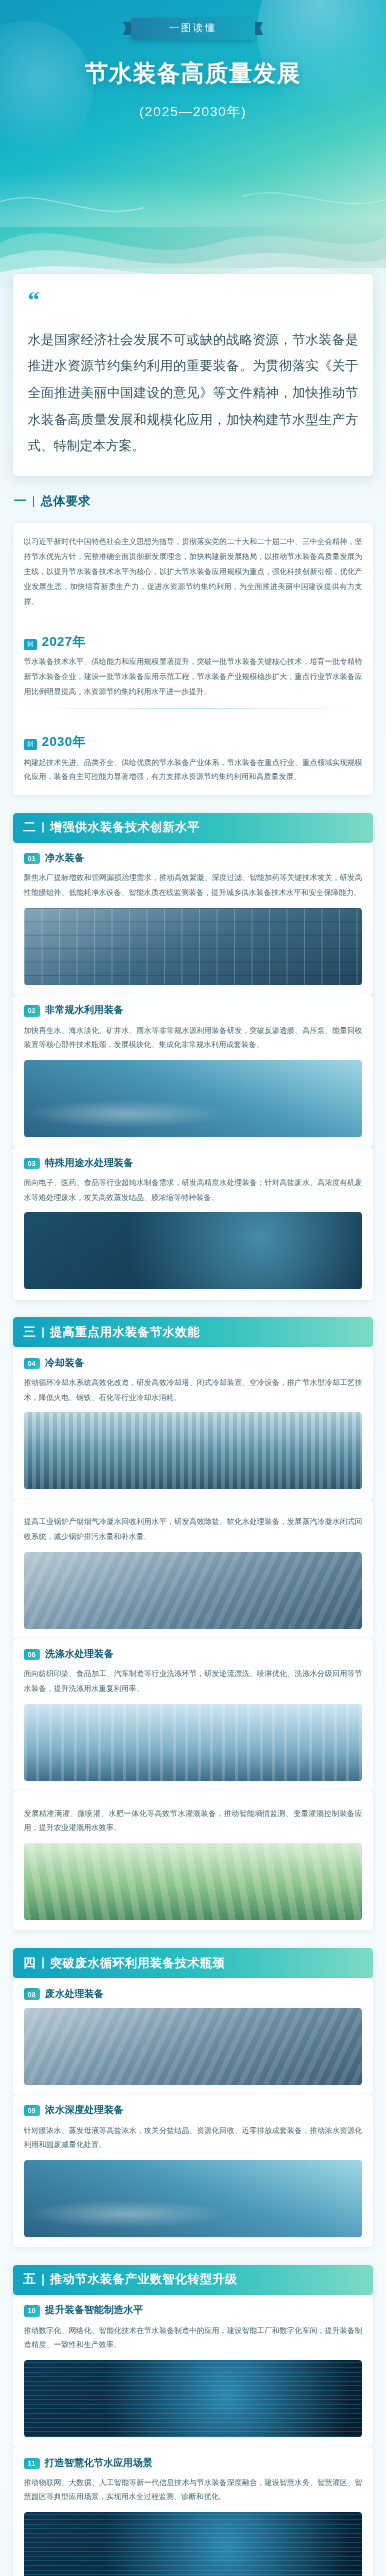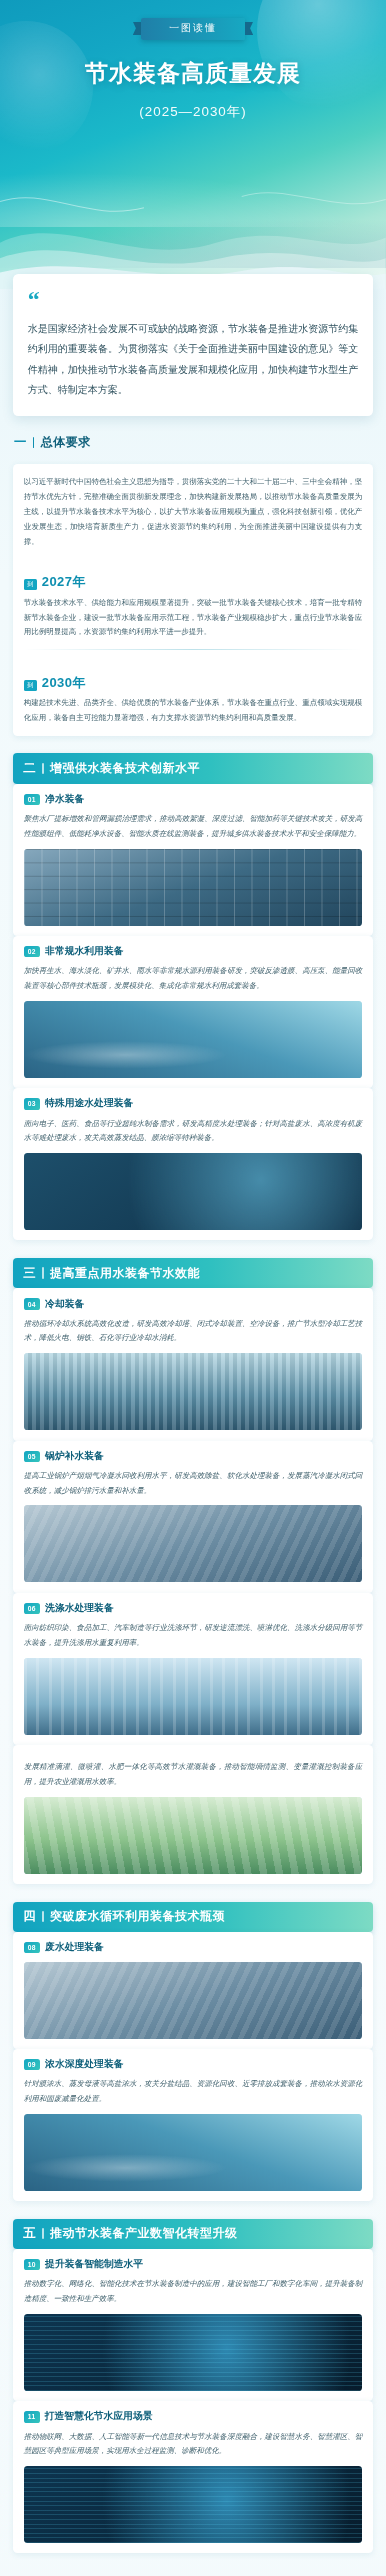--- a/index.html
+++ b/index.html
@@ -34,21 +34,21 @@
     position: absolute;
     border-radius: 50%;
     filter: blur(0.5px);
   }
   .blob-a { width: 175px; height: 175px; right: -46px; top: -57px; background: radial-gradient(circle at 35% 35%, rgba(255,255,255,.35), rgba(255,255,255,0) 65%); }
   .blob-b { width: 134px; height: 134px; left: -41px; top: 20.6px; background: radial-gradient(circle at 60% 40%, rgba(255,255,255,.22), rgba(255,255,255,0) 68%); }
 
   .hdr-ribbon {
     position: relative;
     margin: 17.5px auto 0;
-    width: 104px;
+    width: 124px;
     text-align: center;
     color: #fff;
     font-size: 9.8px;
     letter-spacing: 2.1px;
     padding: 4.6px 0 5.2px;
     background: linear-gradient(90deg, #1f7fa8, #17a8c2);
     border-radius: 2.1px;
     box-shadow: 0 1.5px 5.2px rgba(0,60,80,.25);
   }
   .hdr-ribbon:before, .hdr-ribbon:after {
@@ -96,22 +96,22 @@
     position: relative;
   }
   .quote-mark {
     color: #17a8c2;
     font-size: 24px;
     font-weight: bold;
     line-height: .7;
     font-family: "Liberation Serif", serif;
   }
   .quote-text {
-    margin-top: 11px;
-    font-size: 10px;
+    margin-top: 19px;
+    font-size: 13px;
     line-height: 2.05;
     color: #30525f;
     text-align: justify;
   }
 
   
   .sec {
     margin: 17.5px 13.4px 0;
   }
   .sec-head {
@@ -176,21 +176,20 @@
     font-size: 9.8px;
     font-weight: bold;
     color: #0e5f7a;
   }
   .item-body {
     margin-top: 6.2px;
     font-size: 7.5px;
     line-height: 1.95;
     color: #41626e;
     text-align: justify;
-    font-style: italic;
   }
   .item-img {
     margin-top: 7.2px;
     height: 77px;
     border-radius: 3.6px;
     overflow: hidden;
     position: relative;
     background: #cfe6ef;
   }
   .item-img .tex {
@@ -389,24 +388,20 @@
         <span class="badge">04</span>
         <span class="item-title">冷却装备</span>
       </div>
       <div class="item-body">推动循环冷却水系统高效化改造，研发高效冷却塔、闭式冷却装置、空冷设备，推广节水型冷却工艺技术，降低火电、钢铁、石化等行业冷却水消耗。</div>
       <div class="item-img">
           <div class="tex tex-tank"></div>
         </div>
     </div>
 
     <div class="card">
-      <div class="item-head">
-        <span class="badge">05</span>
-        <span class="item-title">锅炉补水装备</span>
-      </div>
       <div class="item-body">提高工业锅炉产烟烟气冷凝水回收利用水平，研发高效除盐、软化水处理装备，发展蒸汽冷凝水闭式回收系统，减少锅炉排污水量和补水量。</div>
       <div class="item-img">
           <div class="tex tex-factory"></div>
         </div>
     </div>
 
     <div class="card">
       <div class="item-head">
         <span class="badge">06</span>
         <span class="item-title">洗涤水处理装备</span>

